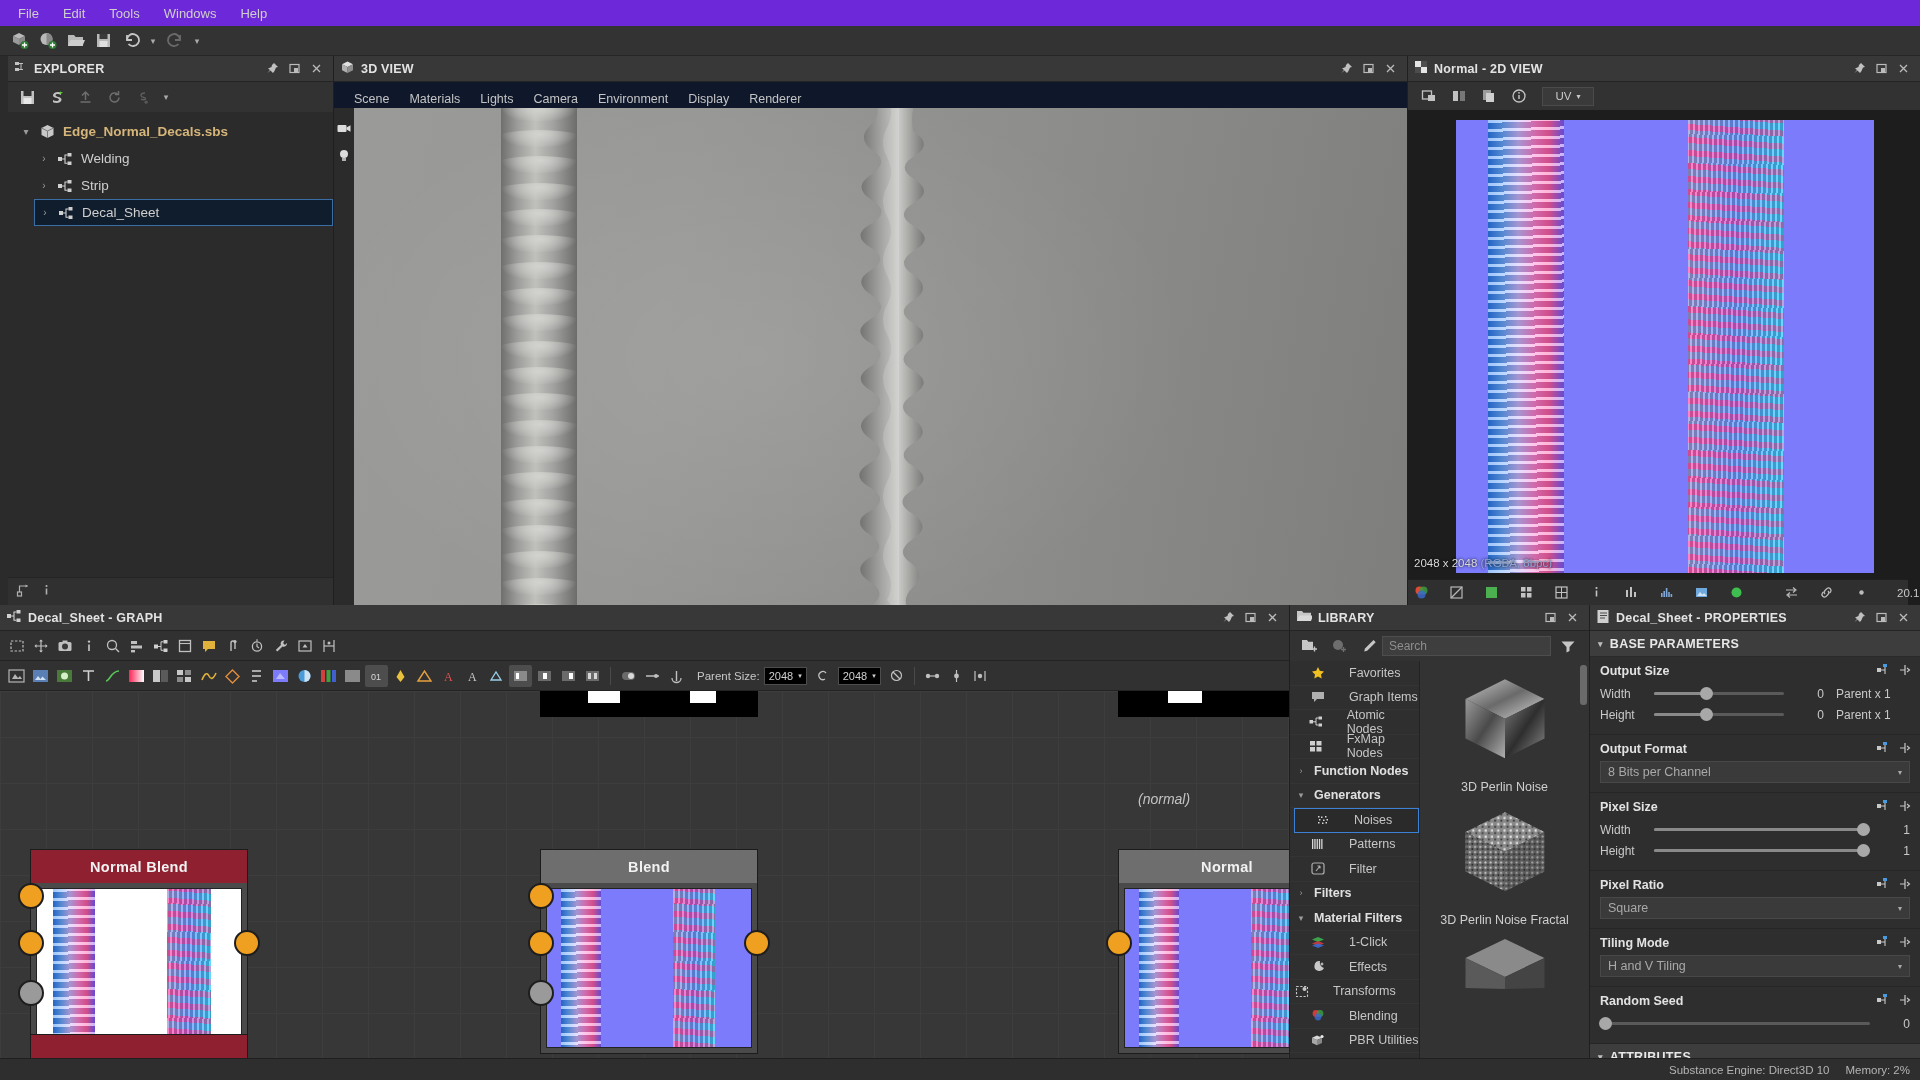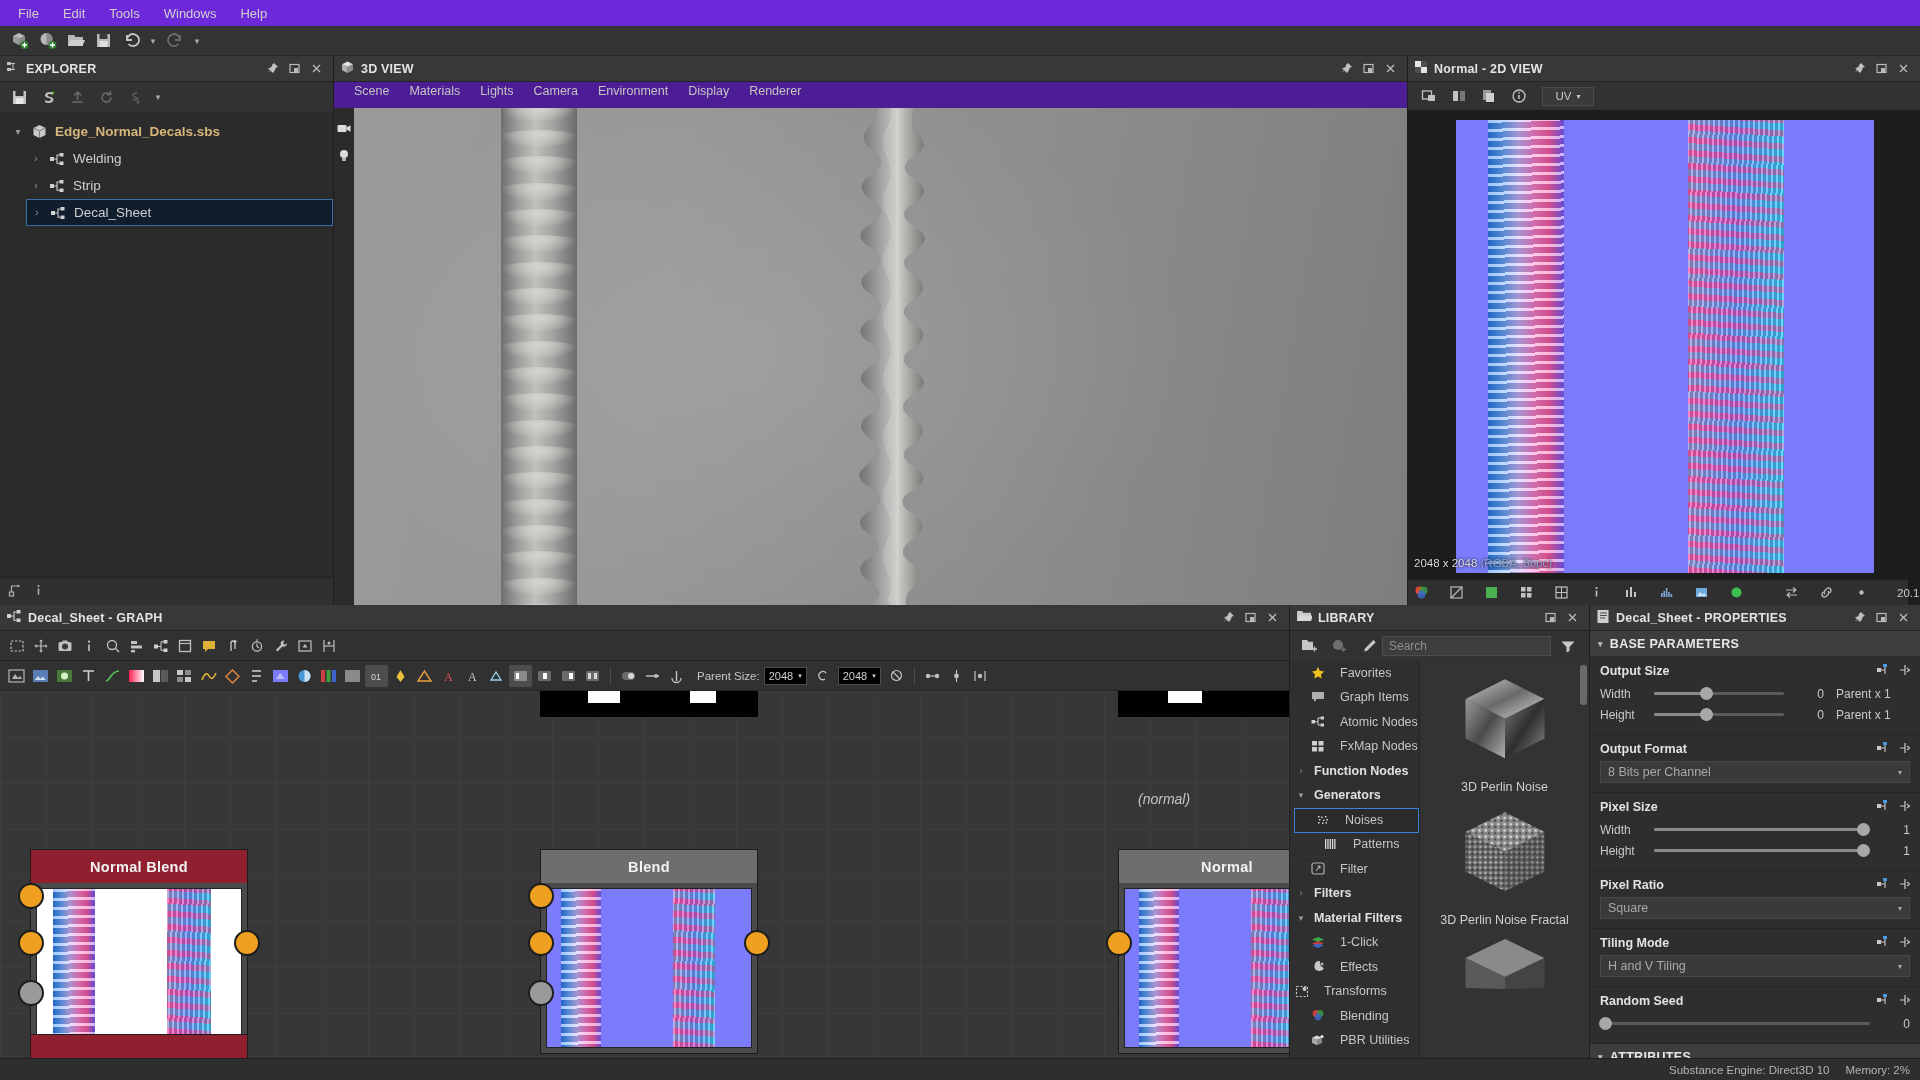--- a/index.html
+++ b/index.html
@@ -30,35 +30,35 @@
 
   
   .panel { background:#2b2b2b; display:flex; flex-direction:column; min-width:0; min-height:0; }
   .panel-title { height:26px; background:#383838; display:flex; align-items:center; padding:0 6px; flex:0 0 auto;
                  border-bottom:1px solid #242424; }
   .panel-title .ttl { font-size:12.5px; font-weight:bold; color:#e3e3e3; letter-spacing:.2px; margin-left:6px; }
   .panel-title .spacer { flex:1; }
   .titlebtn { width:22px; height:22px; display:flex; align-items:center; justify-content:center; color:#b9b9b9; }
 
   
-  #explorer { width:334px; flex:0 0 334px; border-right:1px solid #1f1f1f; }
+  #explorer { width:334px; flex:0 0 334px; border-right:1px solid #1f1f1f;padding-left:8px; }
   .ex-toolbar { height:30px; background:#323232; display:flex; align-items:center; gap:3px; padding-left:6px; flex:0 0 auto; }
   .ex-tree { flex:1; overflow:hidden; padding-top:6px; background:#2b2b2b; }
   .tree-row { height:27px; display:flex; align-items:center; padding-left:8px; font-size:13.5px; }
   .tw { width:20px; text-align:center; color:#9a9a9a; font-size:10px; }
   .tree-ico { width:22px; display:flex; align-items:center; justify-content:center; }
   .tree-lbl { margin-left:5px; color:#cfcfcf; }
   .tree-row.pkg .tree-lbl { color:#d6b57a; font-weight:bold; }
   .tree-row.sel { background:#101d2c; border:1px solid #3b6ea5; }
   .ex-footer { height:28px; background:#303030; display:flex; align-items:center; gap:8px; padding-left:8px; flex:0 0 auto;
                border-top:1px solid #242424; }
 
   
   #view3d { flex:1 1 auto; border-right:1px solid #1f1f1f; }
-  .v3-menu { height:26px; background:#4c1d95; display:flex; align-items:flex-start; padding-left:10px; flex:0 0 auto; }
+  .v3-menu { height:26px; background:#0f172a; display:flex; align-items:flex-end; padding-left:10px; flex:0 0 auto; }
   .v3-menu .mi { font-size:12.5px; color:#c4c4c4; padding:2px 10px; }
   .v3-body { flex:1; position:relative; overflow:hidden; background:#8e8e8c; }
   .v3-sidetools { position:absolute; left:0; top:0; width:20px; bottom:0; background:#2b2b2b; display:flex;
                   flex-direction:column; align-items:center; padding-top:14px; gap:10px; z-index:3; }
   .v3-canvas { position:absolute; left:20px; right:0; top:0; bottom:0;
     background:
       radial-gradient(ellipse 60% 80% at 38% 50%, rgba(255,255,255,.10), rgba(0,0,0,0) 70%),
       linear-gradient(100deg, #9a9a98 0%, #979795 30%, #8d8d8b 62%, #7e7e7c 100%);
   }
   
@@ -135,21 +135,21 @@
   .lib-search-wrap { flex:1; display:flex; align-items:center; gap:4px; padding-right:4px; }
   .lib-search { flex:1; height:20px; background:#3e3e3e; border:1px solid #4d4d4d; color:#c8c8c8;
                 font-size:12px; padding:0 6px; outline:none; font-family:inherit; }
   .lib-search::placeholder { color:#8e8e8e; }
   .lib-body { flex:1; display:flex; min-height:0; }
   .lib-tree { width:130px; flex:0 0 130px; background:#2f2f2f; overflow:hidden; border-right:1px solid #232323; }
   .lrow { height:24.5px; display:flex; align-items:center; padding-left:4px; font-size:12.5px; color:#c6c6c6;
           border-bottom:1px solid #343434; }
   .lrow .lw { width:14px; text-align:center; font-size:9px; color:#9a9a9a; }
   .lrow .lic { width:20px; display:flex; align-items:center; justify-content:center; }
-  .lrow .llb { margin-left:12px; }
+  .lrow .llb { margin-left:21px; }
   .lrow.bold .llb { font-weight:bold; color:#e0e0e0; }
   .lrow.sel { background:#2a2a2a; border:1px solid #3b82d6; }
   .lib-items { flex:1; background:#333333; position:relative; overflow:hidden; }
   .lit { width:100%; display:flex; flex-direction:column; align-items:center; padding-top:10px; }
   .cube { width:104px; height:104px; }
   .lit .cap { font-size:12.5px; color:#cfcfcf; margin-top:5px; }
   .lib-scroll { position:absolute; right:2px; top:4px; width:7px; height:40px; background:#6a6a6a; border-radius:3px; }
 
   
   #props { width:330px; flex:0 0 330px; background:#2e2e2e; }
@@ -1124,21 +1124,21 @@
                     <rect x="7" y="5.5" width="1.5" height="1.5"></rect>
                     <rect x="10.5" y="5" width="1.5" height="1.5"></rect>
                     <rect x="2" y="8" width="1.5" height="1.5"></rect>
                     <rect x="6" y="8.5" width="1.5" height="1.5"></rect>
                     <rect x="9.5" y="8" width="1.5" height="1.5"></rect>
                   </g>
                 </svg>
               </span>
             <span class="llb">Noises</span>
           </div>
-          <div class="lrow" style="padding-left:31px">
+          <div class="lrow" style="padding-left:18px">
             <span class="lic">
                 <svg width="14" height="13" viewBox="0 0 14 13">
                   <g fill="#d8d8d8">
                     <rect x="1" y="1" width="1.3" height="10"></rect>
                     <rect x="3.3" y="1" width="1.3" height="10"></rect>
                     <rect x="5.6" y="1" width="1.3" height="10"></rect>
                     <rect x="7.9" y="1" width="1.3" height="10"></rect>
                     <rect x="10.2" y="1" width="1.3" height="10"></rect>
                   </g>
                 </svg>

